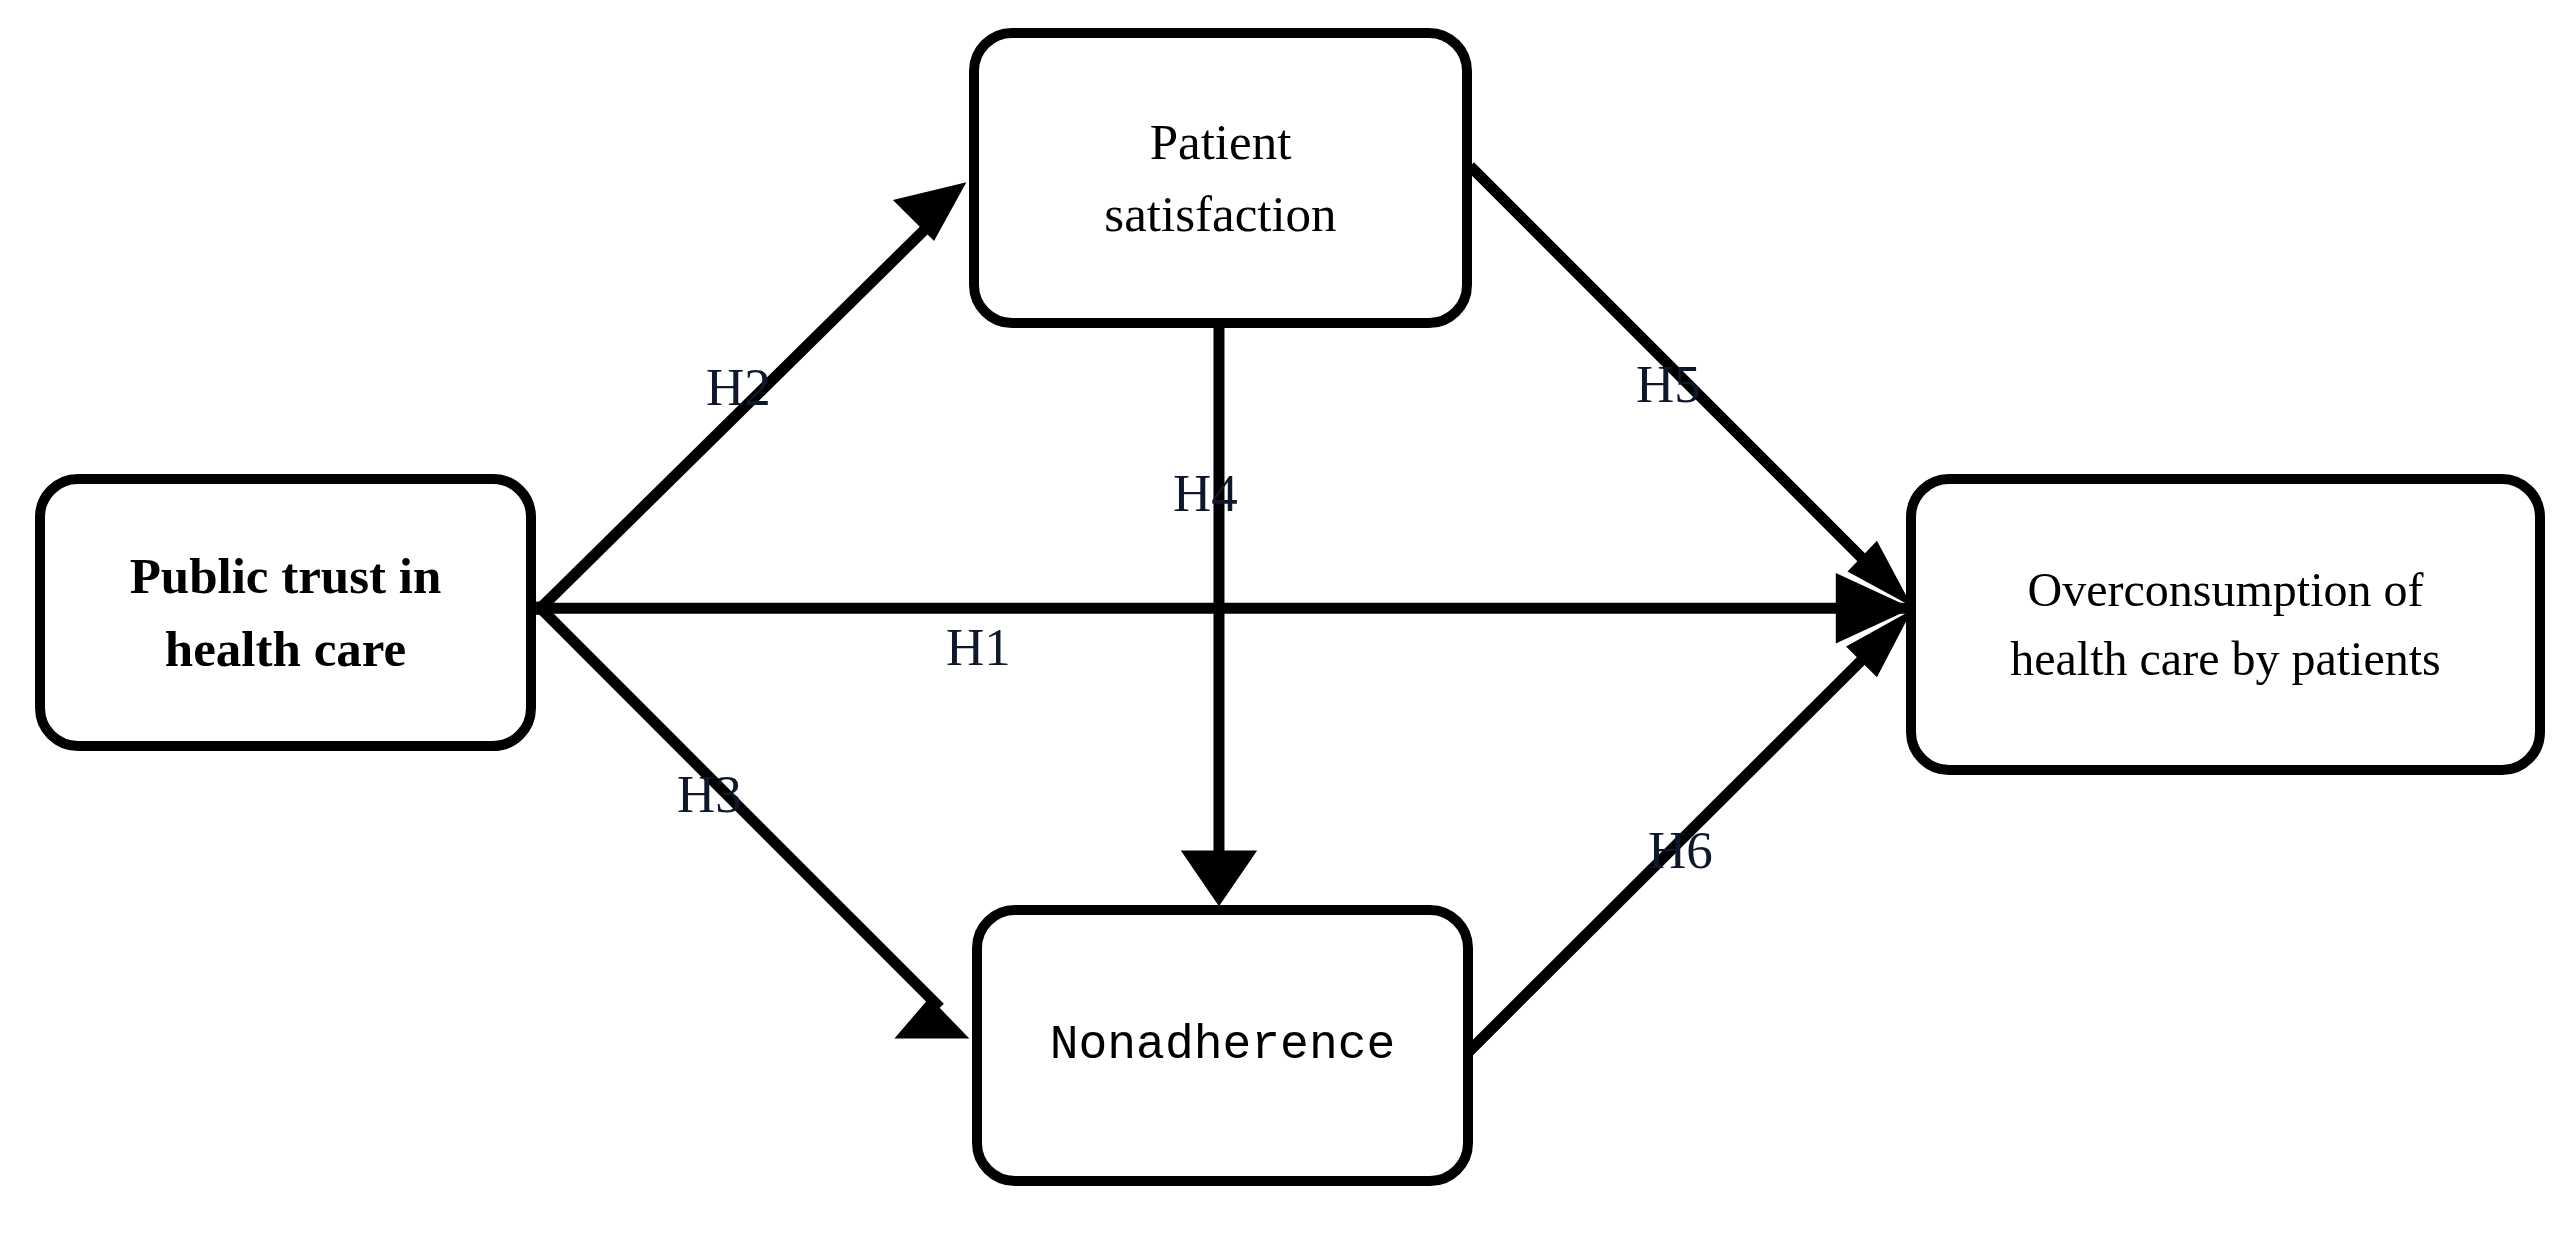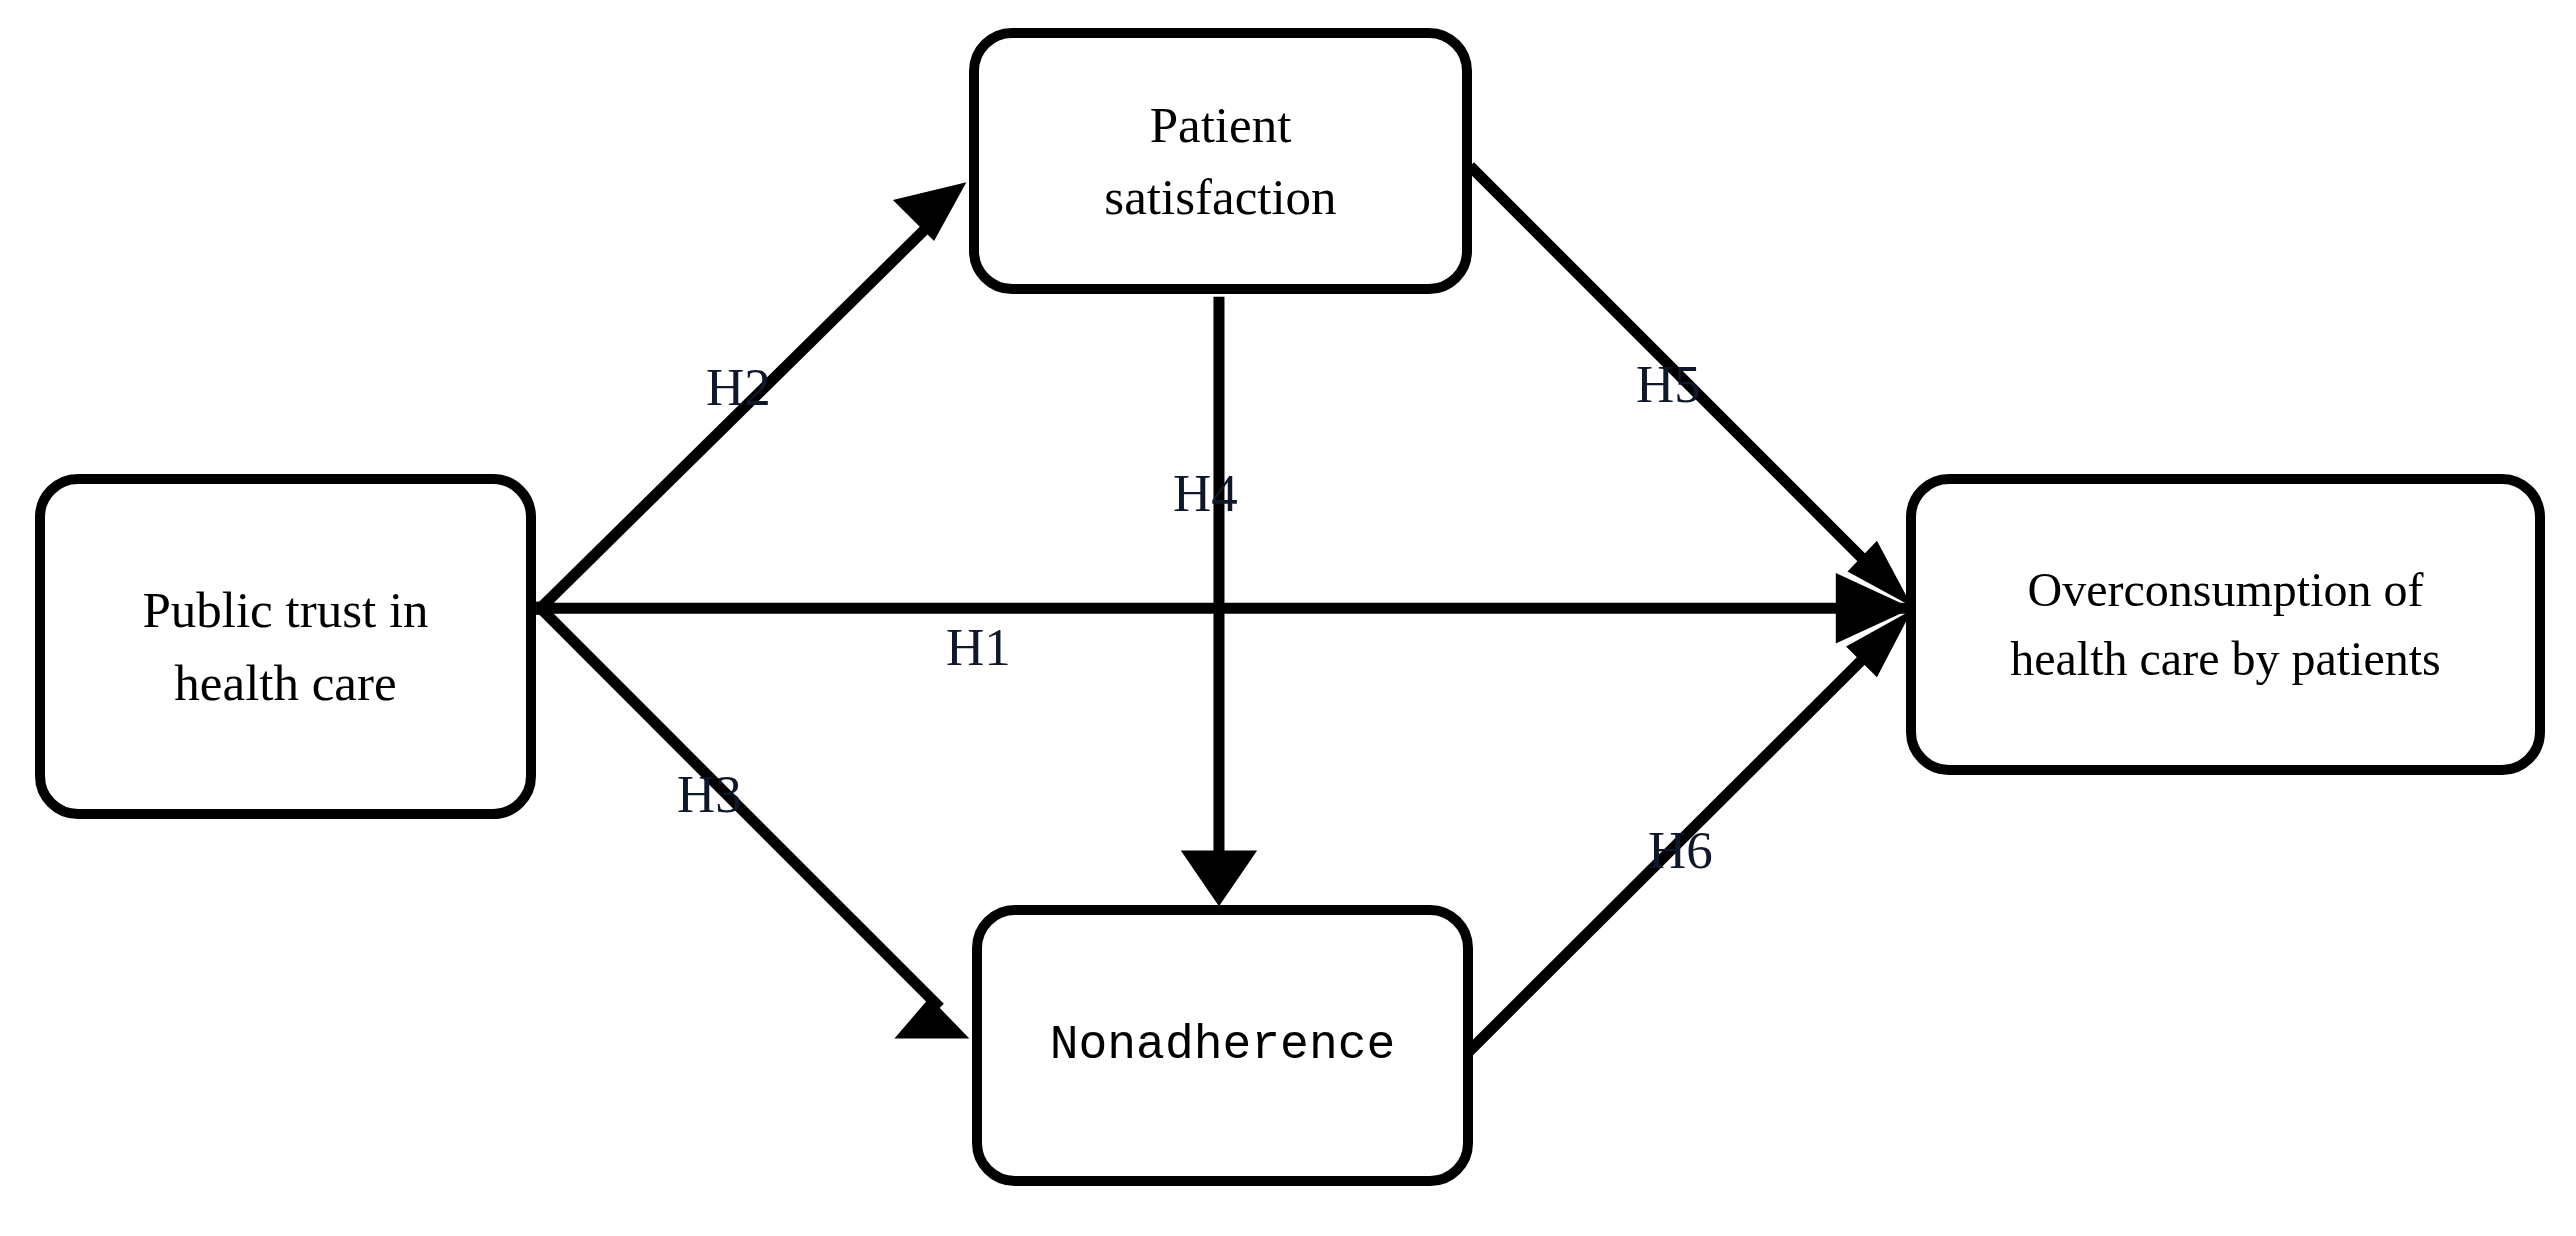--- a/index.html
+++ b/index.html
@@ -36,23 +36,23 @@
     z-index: 3;
   }
   .node-label {
     display: block;
     color: #000000;
     line-height: 1.42;
     white-space: pre-line;
     padding: 0 19px;
   }
   
-  #node-public-trust      { left: 35px;   top: 474px;  width: 501px; height: 345px; }
+  #node-public-trust      { left: 35px;   top: 474px;  width: 501px; height: 277px; font-weight: bold; }
   #node-public-trust .node-label      { font-size: 51px; }
-  #node-patient-satisfaction { left: 969px; top: 28px;  width: 503px; height: 266px; }
+  #node-patient-satisfaction { left: 969px; top: 28px;  width: 503px; height: 300px; }
   #node-patient-satisfaction .node-label { font-size: 51px; }
   #node-nonadherence      { left: 972px; top: 905px; width: 501px; height: 281px; }
   #node-nonadherence .node-label      { font-size: 48px; font-family: Liberation Mono, monospace; }
   #node-overconsumption   { left: 1906px; top: 474px;  width: 639px; height: 301px; }
   #node-overconsumption .node-label   { font-size: 48px; }
 
   .edge-label {
     position: absolute;
     color: #0f172a;
     font-size: 53px;

